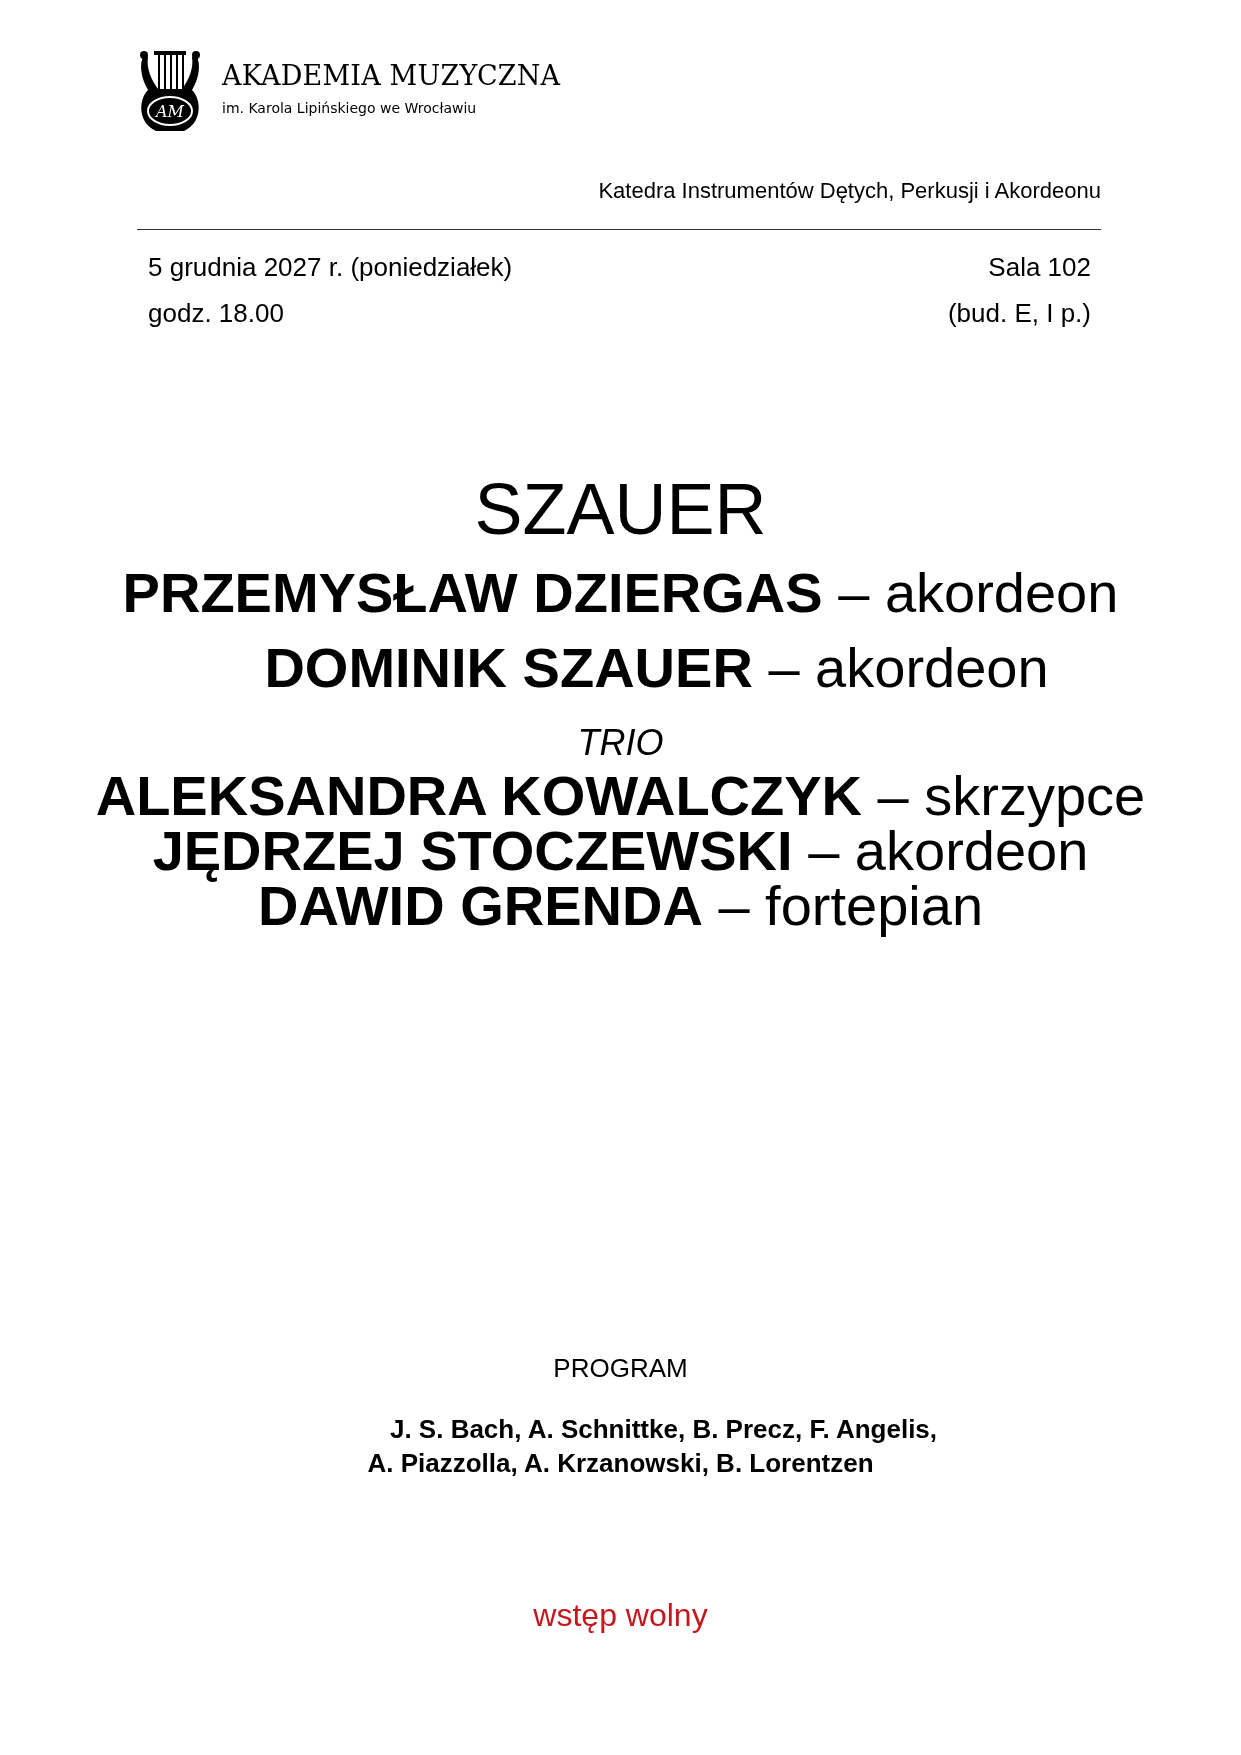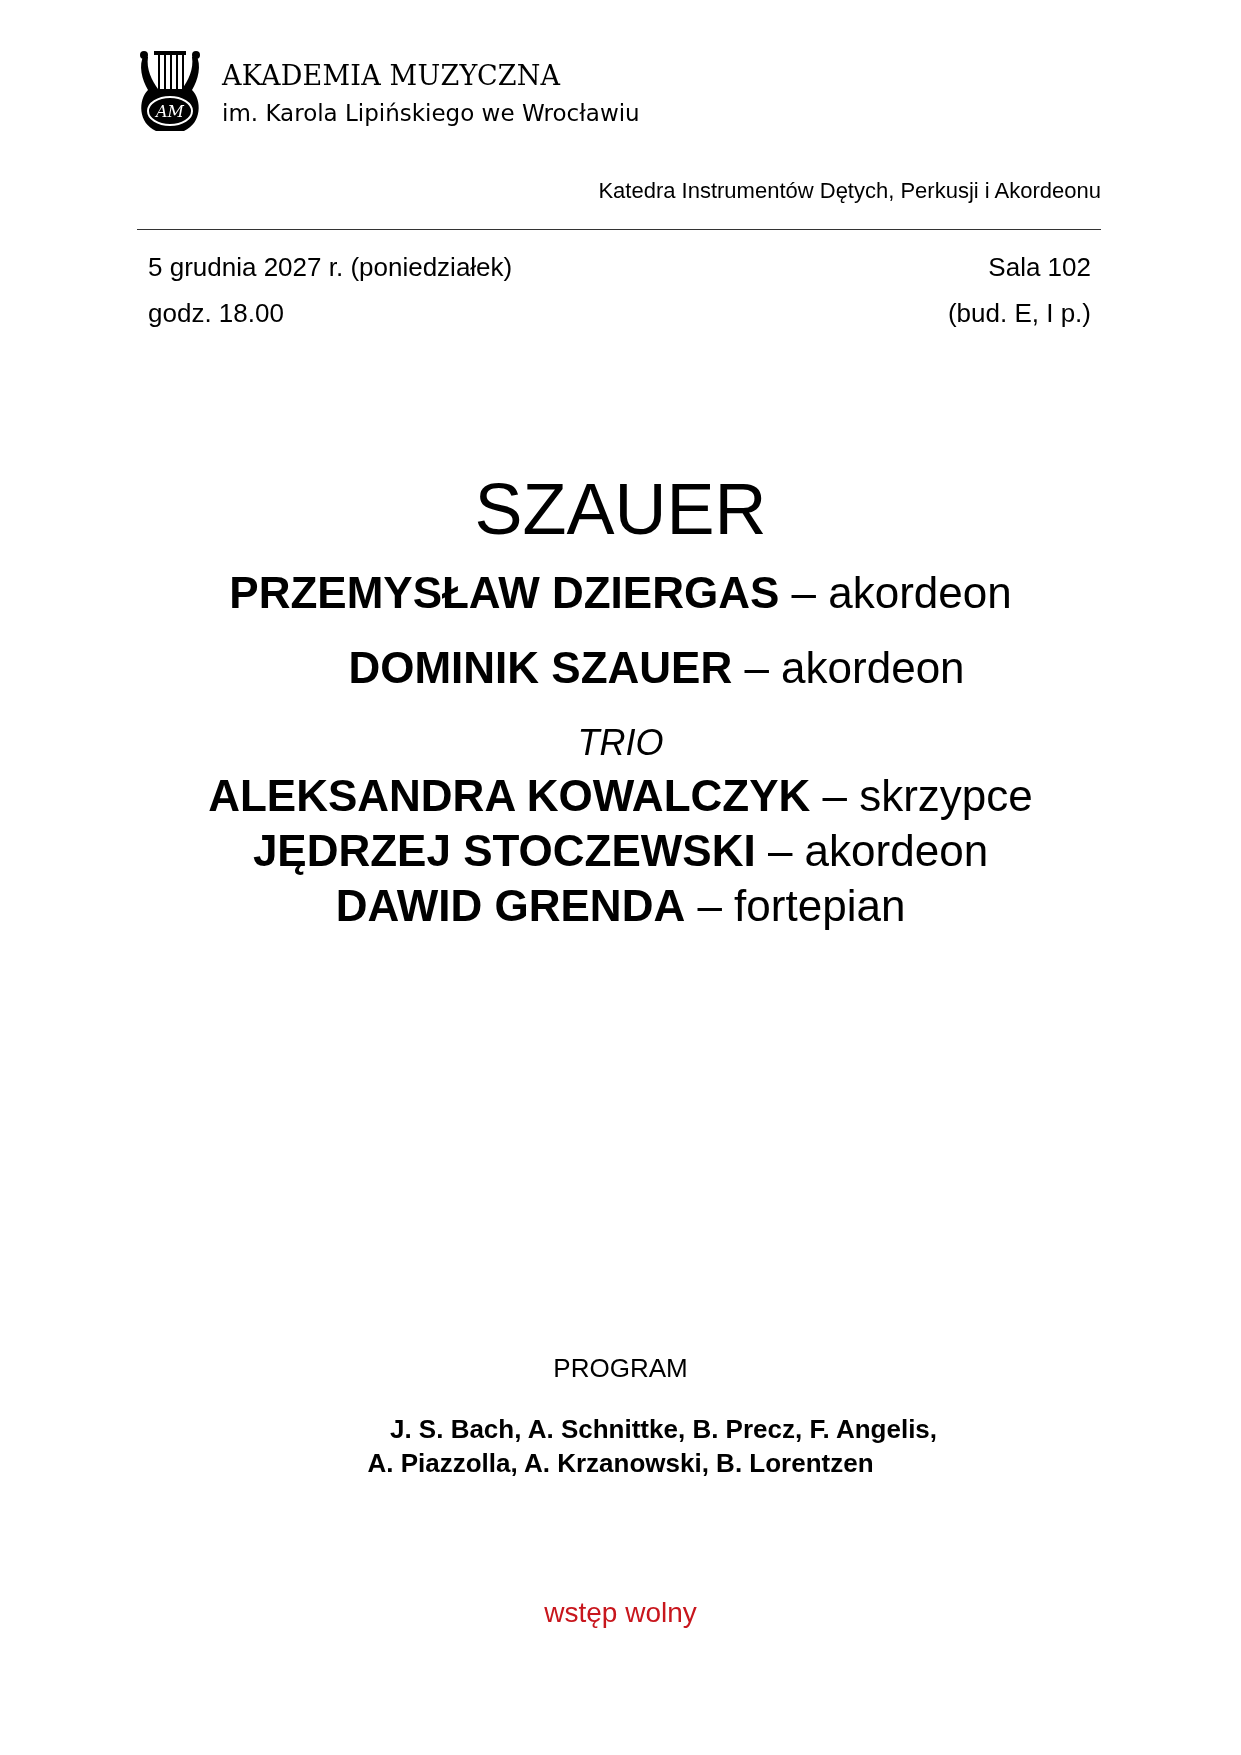--- a/index.html
+++ b/index.html
@@ -2,47 +2,47 @@
 <html><head>
   <meta charset="utf-8">
   <style>
     html, body { margin: 0; padding: 0; background: #ffffff; }
     body { width: 1241px; height: 1755px; position: relative; overflow: hidden; color: #000; }
     .abs { position: absolute; }
 
     
     .logo { left: 136px; top: 45px; width: 68px; height: 92px; }
     .inst-name { left: 222px; top: 60px; font-family: "DejaVu Serif", serif; font-size: 27px; letter-spacing: 0.2px; white-space: nowrap; }
-    .inst-sub { left: 222px; top: 100px; font-family: "DejaVu Sans", sans-serif; font-size: 23px; white-space: nowrap; }
+    .inst-sub { left: 222px; top: 100px; font-family: "DejaVu Sans", sans-serif; font-size: 14px; white-space: nowrap; }
 
     .dept { right: 140px; top: 178px; font-family: "Liberation Sans", sans-serif; font-size: 22px; white-space: nowrap; margin-left: 16px; }
     .rule { left: 137px; top: 229px; width: 964px; height: 1px; background: #333; }
 
     .info { font-family: "Liberation Sans", sans-serif; font-size: 26px; white-space: nowrap; }
     .date { left: 148px; top: 252px; }
     .time { left: 148px; top: 298px; }
     .room { right: 150px; top: 252px; }
     .building { right: 150px; top: 298px; }
 
     .center { left: 0; width: 1241px; text-align: center; font-family: "Liberation Sans", sans-serif; white-space: nowrap; }
     .koncert { top: 468px; font-size: 72px; font-weight: normal; }
-    .perf { font-size: 44px; line-height: 55px; }
+    .perf { font-size: 56px; line-height: 55px; }
     .perf b { font-weight: bold; }
     .p1 { top: 565px; }
     .p2 { top: 640px; padding-left: 36px; }
     .trio { top: 722px; font-size: 36px; font-style: italic; }
     .p3 { top: 768px; }
     .p4 { top: 823px; }
     .p5 { top: 878px; }
 
     .program-label { top: 1353px; font-size: 26px; }
     .composers { font-size: 26px; font-weight: bold; }
     .c1 { top: 1414px; padding-left: 43px; }
     .c2 { top: 1448px; }
-    .admission { top: 1597px; font-size: 28px; color: #c8161d; }
+    .admission { top: 1597px; font-size: 32px; color: #c8161d; }
   </style>
 </head>
 <body>
 
 <div class="abs logo">
   <svg width="68" height="92" viewBox="0 0 68 92">
     <circle cx="8" cy="10" r="4" fill="#000"></circle>
     <circle cx="60" cy="10" r="4" fill="#000"></circle>
     <path d="M8 10 C2 20, 6 35, 12 45 C2 55, 2 78, 20 86 L48 86 C66 78, 66 55, 56 45 C62 35, 66 20, 60 10 L56 12 C58 24, 52 36, 46 44 L22 44 C16 36, 10 24, 12 12 Z" fill="#000"></path>
     <rect x="18" y="6" width="32" height="4" fill="#000"></rect>

